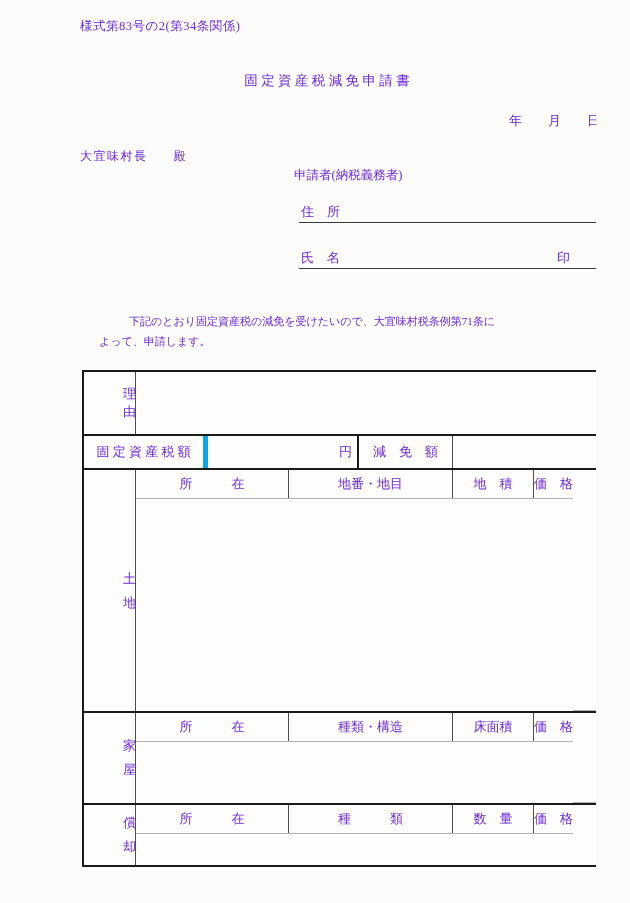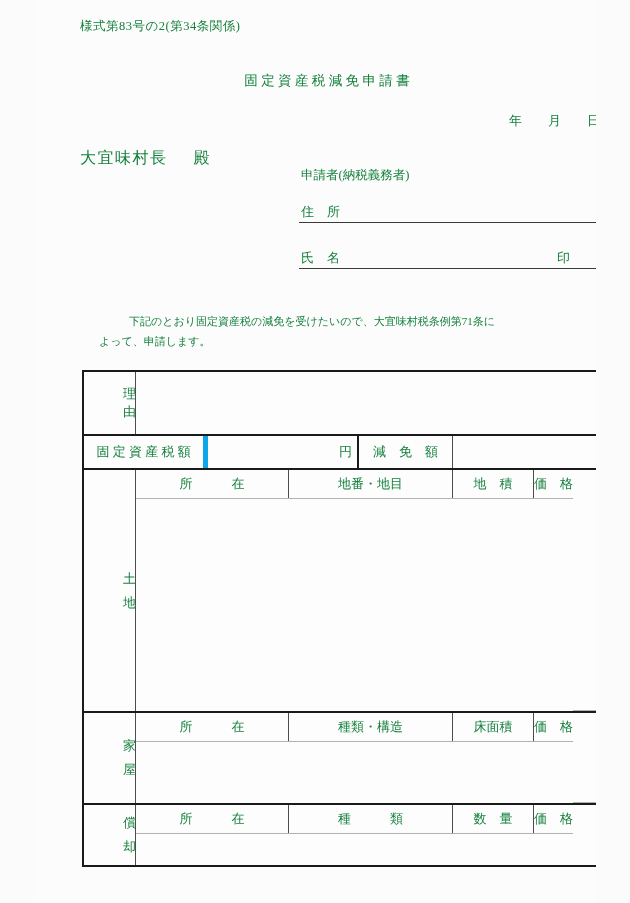--- a/index.html
+++ b/index.html
@@ -1,30 +1,30 @@
 <!DOCTYPE html>
 <html><head>
 <meta charset="utf-8">
 <style>
   * { margin:0; padding:0; box-sizing:border-box; }
   html,body { background:#fbfbfb; }
   .page {
     position:relative; width:562px; height:903px; margin:0 auto;
-    background:#fcfcfc; color:#15803d;
+    background:#fcfcfc; color:#6d28d9;
     font-family:"Liberation Serif","DejaVu Serif",serif;
     font-size:13px; overflow:hidden;
   }
   .abs { position:absolute; }
   .form-number { left:46px; top:18px; font-size:12.5px; letter-spacing:0.5px; }
   .doc-title { left:0; top:72px; width:100%; text-align:center; font-size:13.5px; white-space:pre;padding-left:24px; }
   .date-line { left:475px; top:112px; font-size:13px; white-space:pre; }
-  .addressee { left:46px; top:148px; font-size:16px; }
+  .addressee { left:46px; top:148px; font-size:12px; }
   .addressee .name { letter-spacing:1.5px; }
   .addressee .honorific { margin-left:26px; }
-  .applicant { left:267px; top:167px; font-size:12.5px; }
+  .applicant { left:260px; top:167px; font-size:12.5px; }
   .field-line {
     left:265px; width:317px; height:20px;
     border-bottom:1px solid #3a3a3a; font-size:13px;
   }
   .field-line .lbl { position:absolute; left:2px; bottom:1px; }
   .address-line { top:203px; }
   .name-line { top:249px; }
   .seal { position:absolute; left:258px; bottom:1px; }
   .body-par { left:65px; top:311px; width:460px; font-size:11px; line-height:20px; }
   .body-par .l1 { padding-left:30px; }

